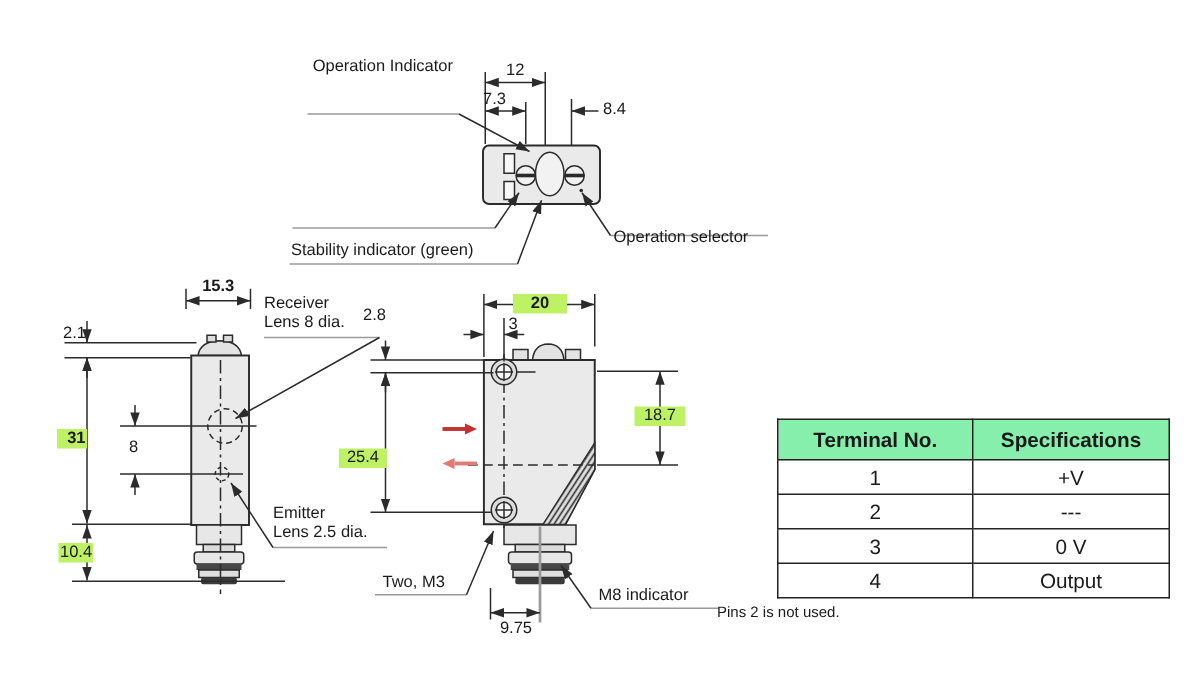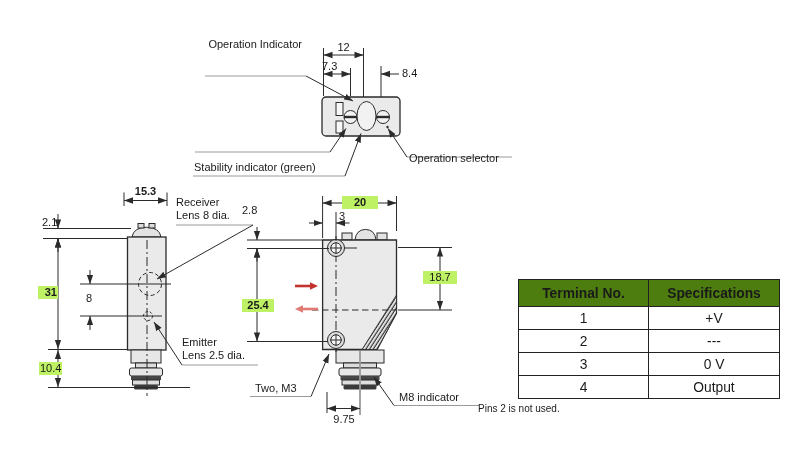--- a/index.html
+++ b/index.html
@@ -12,21 +12,21 @@
   .ctr{text-align:center;}
   .rt{text-align:right;}
   .wbg{background:#bef264;padding:0 1px;}
   .dimline{stroke:#2b2b2b;stroke-width:1;fill:none;}
   .grayline{stroke:#9a9a9a;stroke-width:1;fill:none;}
   .outline{stroke:#2b2b2b;stroke-width:1.3;}
   .thin{stroke:#2b2b2b;stroke-width:1;}
   table.spec{position:absolute;left:518px;top:279px;width:261px;border-collapse:collapse;
              table-layout:fixed;font-size:13.8px;}
   table.spec th,table.spec td{border:1.2px solid #222;text-align:center;padding:0;}
-  table.spec th{height:26px;background:#4d7c0f;font-weight:bold;}
+  table.spec th{height:26px;background:#86efac;font-weight:bold;}
   table.spec td{height:22px;background:#ffffff;}
   #note{position:absolute;left:478px;top:403px;font-size:10px;}
 </style>
 </head>
 <body>
 
 <div id="stage">
 
 <svg width="800" height="449" viewBox="0 0 800 449">
   <defs>
@@ -221,21 +221,21 @@
     <div>Lens 8 dia.</div>
   </div>
   <div class="lbl" style="left:182px;top:336px;">
     <div>Emitter</div>
     <div>Lens 2.5 dia.</div>
   </div>
 
   <div class="lbl ctr bold wbg" style="left:342px;top:196px;width:34px;">20</div>
   <div class="lbl" style="left:242px;top:204px;">2.8</div>
   <div class="lbl" style="left:339px;top:210px;">3</div>
-  <div class="lbl ctr wbg" style="left:242px;top:299px;width:30px;font-weight:bold;">25.4</div>
+  <div class="lbl ctr wbg" style="left:226px;top:299px;width:30px;">25.4</div>
   <div class="lbl ctr wbg" style="left:423px;top:271px;width:32px;">18.7</div>
   <div class="lbl ctr" style="left:328px;top:413px;width:32px;">9.75</div>
   <div class="lbl" style="left:255px;top:382px;">Two, M3</div>
   <div class="lbl" style="left:399px;top:391px;">M8 indicator</div>
 
   <table class="spec">
     <colgroup>
         <col style="width:130px">
         <col style="width:131px">
       </colgroup>

